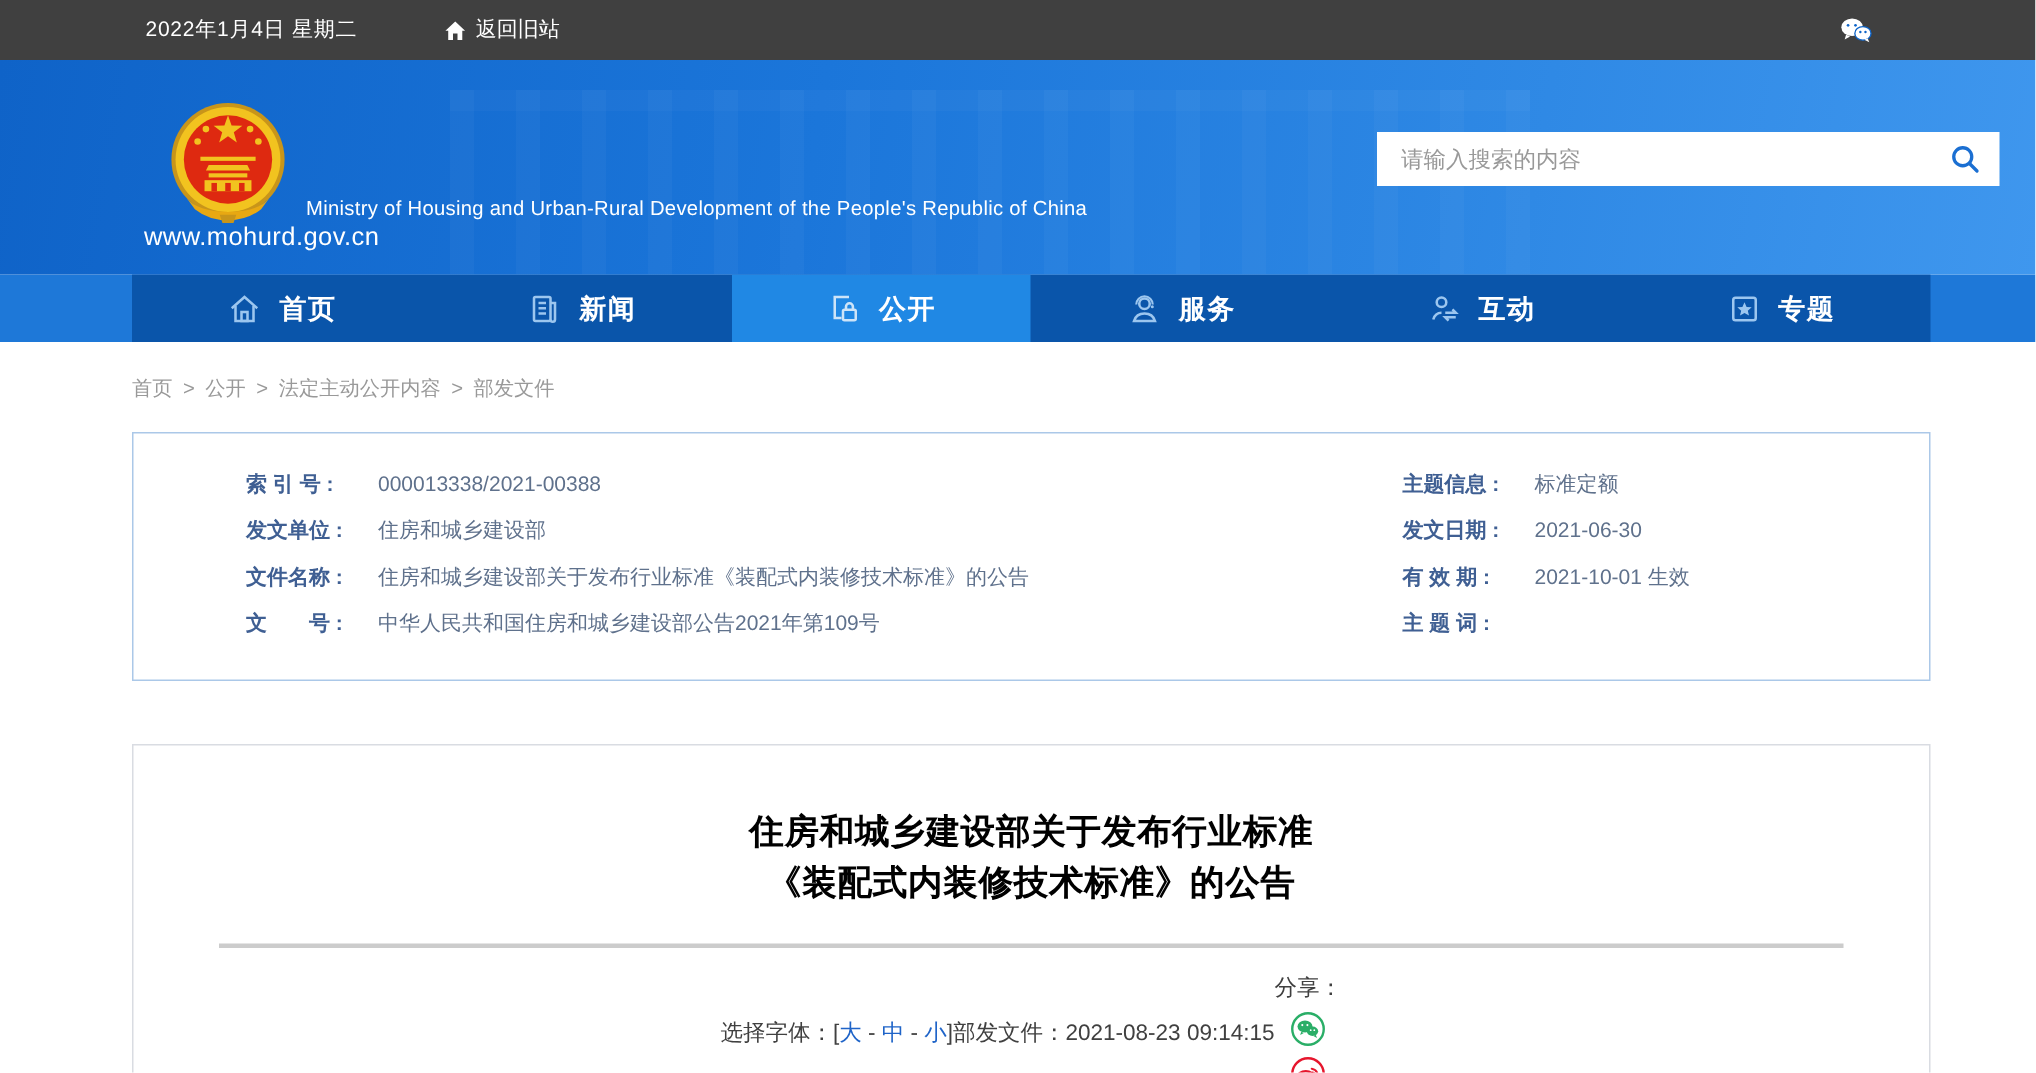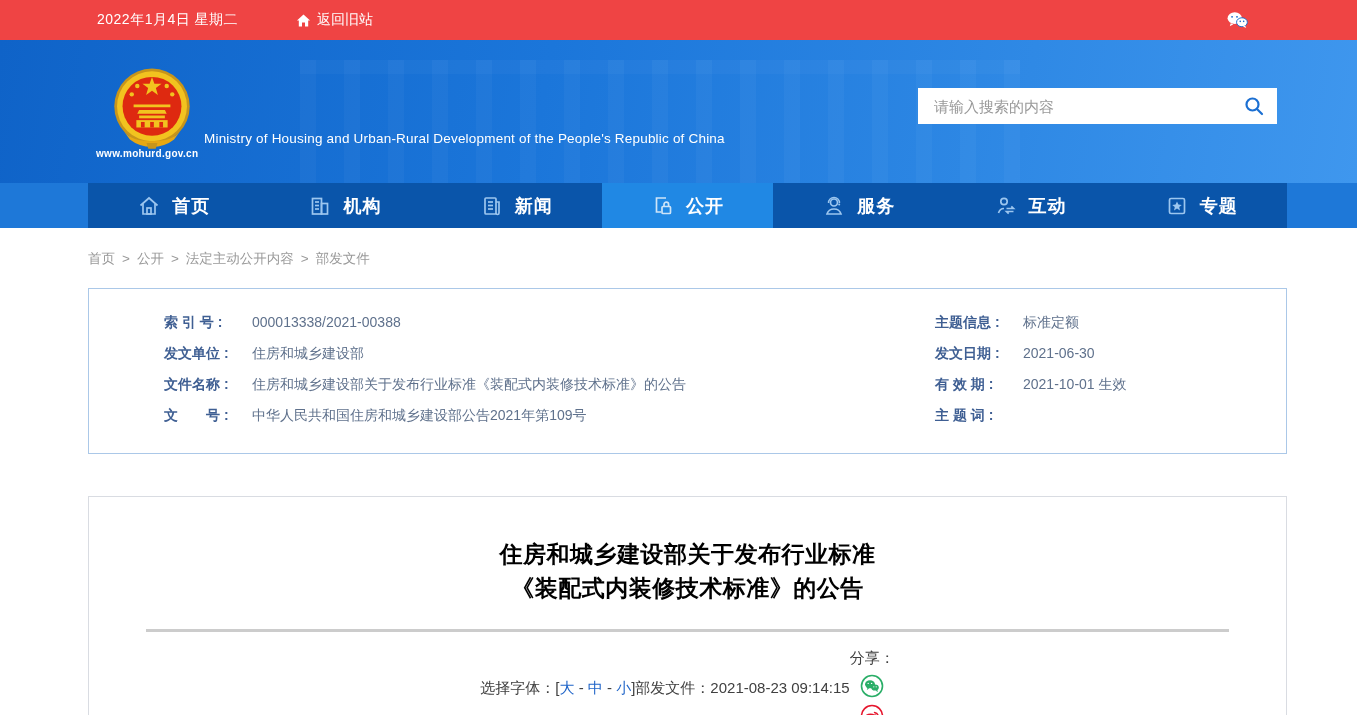--- a/index.html
+++ b/index.html
@@ -3,21 +3,21 @@
 <meta charset="utf-8">
 <style>
   html,body{margin:0;padding:0;}
   body{
     width:1357px;height:715px;overflow:hidden;background:#fff;
     font-family:"Liberation Sans","DejaVu Sans",sans-serif;
     -webkit-font-smoothing:antialiased;
   }
   
   .topbar{
-    height:40px;background:#ef4444;color:#fff;font-size:14px;
+    height:40px;background:#404040;color:#fff;font-size:14px;
     display:flex;align-items:center;box-sizing:border-box;
     padding:0 80px 0 97px;
   }
   .topbar .date{letter-spacing:.5px;}
   .topbar .back-old{display:flex;align-items:center;gap:6px;margin-left:58px;cursor:pointer;text-align:right;}
   .topbar-right{margin-left:auto;display:flex;align-items:center;gap:40px;flex-direction:column;}
   .topbar-right .item{display:flex;align-items:center;gap:6px;cursor:pointer;}
   .tb-icon{display:inline-flex;align-items:center;}
   
   .masthead{
@@ -25,25 +25,25 @@
     background:linear-gradient(100deg,#0f63c8 0%,#1b76da 40%,#2f89e5 75%,#3f97ee 100%);
     overflow:hidden;
   }
   .building-ghost{
     position:absolute;left:300px;top:20px;width:720px;height:123px;opacity:.55;
     background:
       repeating-linear-gradient(90deg,rgba(255,255,255,.06) 0 16px,rgba(255,255,255,0) 16px 44px),
       linear-gradient(180deg,rgba(255,255,255,.05) 0 14px,rgba(255,255,255,0) 14px);
   }
   .emblem{position:absolute;left:106px;top:24px;width:92px;height:92px;}
-  .site-url{position:absolute;left:96px;top:108px;color:#fff;font-weight:bold;font-size:10px;letter-spacing:.3px;}
+  .site-url{position:absolute;left:96px;top:108px;color:#fff;font-weight:normal;font-size:17px;letter-spacing:.3px;}
   .site-title{position:absolute;left:202px;top:38px;color:#fff;font-size:35px;font-weight:bold;letter-spacing:1.5px;text-shadow:0 1px 2px rgba(0,40,90,.25);}
   .site-subtitle{position:absolute;left:204px;top:91px;color:#fff;font-size:13.5px;letter-spacing:.2px;}
   .search-box{
-    position:absolute;left:918px;top:48px;width:359px;height:36px;background:#fff;
+    position:absolute;left:918px;top:48px;width:415px;height:36px;background:#fff;
     display:flex;align-items:center;box-sizing:border-box;padding:0 12px 0 14px;
   }
   .search-box input{
     flex:1;border:none;outline:none;font-size:15px;color:#333;background:transparent;
     font-family:"Liberation Sans","DejaVu Sans",sans-serif;
   }
   .search-box input::placeholder{color:#999;}
   .search-btn{background:none;border:none;padding:0;cursor:pointer;display:flex;align-items:center;}
   
   .mainnav{height:45px;background:#1e78d8;}
@@ -172,32 +172,20 @@
           <path d="M3.5 11.5 L12 4 L20.5 11.5"></path>
             <path d="M6 10 V20 H18 V10"></path>
             <rect x="10" y="14" width="4" height="6"></rect>
         </svg>
       </span>
       <span>首页</span>
     </div>
     <div class="nav-item">
       <span class="nav-ic">
         <svg width="24" height="24" viewBox="0 0 24 24" fill="none" stroke="#9cc6ef" stroke-width="1.7">
-          <rect x="4.5" y="4.5" width="9" height="15.5"></rect>
-            <rect x="13.5" y="9.5" width="6" height="10.5"></rect>
-          <line x1="7" y1="8" x2="11" y2="8"></line>
-            <line x1="7" y1="11.5" x2="11" y2="11.5"></line>
-            <line x1="7" y1="15" x2="11" y2="15"></line>
-        </svg>
-      </span>
-      <span>机构</span>
-    </div>
-    <div class="nav-item">
-      <span class="nav-ic">
-        <svg width="24" height="24" viewBox="0 0 24 24" fill="none" stroke="#9cc6ef" stroke-width="1.7">
           <rect x="5" y="4" width="11" height="16" rx="1"></rect>
             <line x1="8" y1="8" x2="13" y2="8"></line>
             <line x1="8" y1="11.5" x2="13" y2="11.5"></line>
             <line x1="8" y1="15" x2="13" y2="15"></line>
           <path d="M16 8 H19 V19 a1.5 1.5 0 0 1 -3 0"></path>
         </svg>
       </span>
       <span>新闻</span>
     </div>
     <div class="nav-item active">

